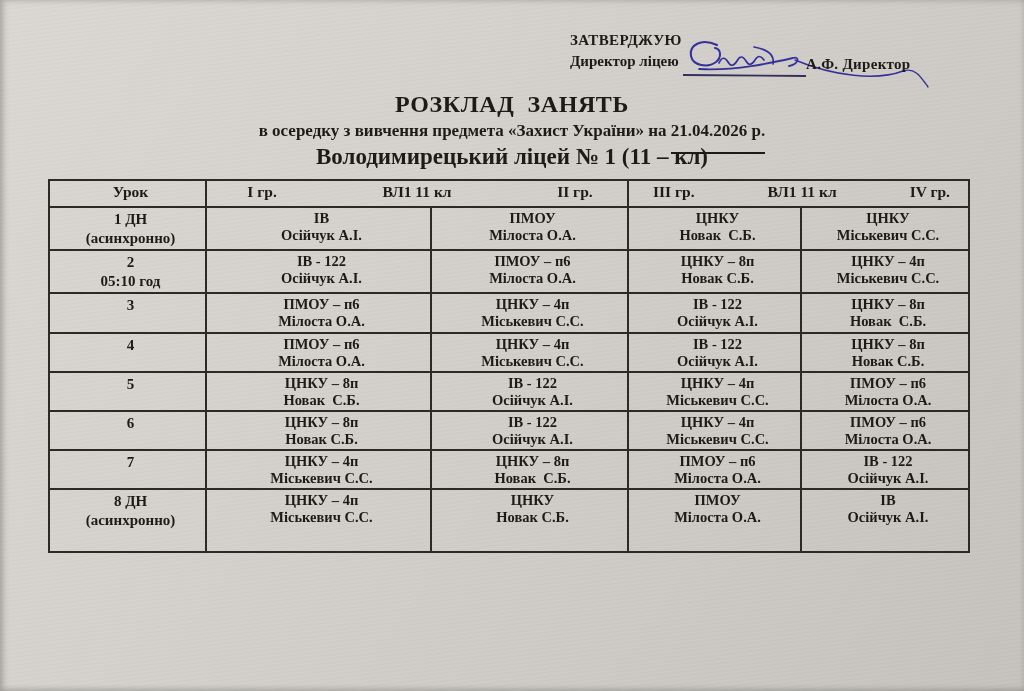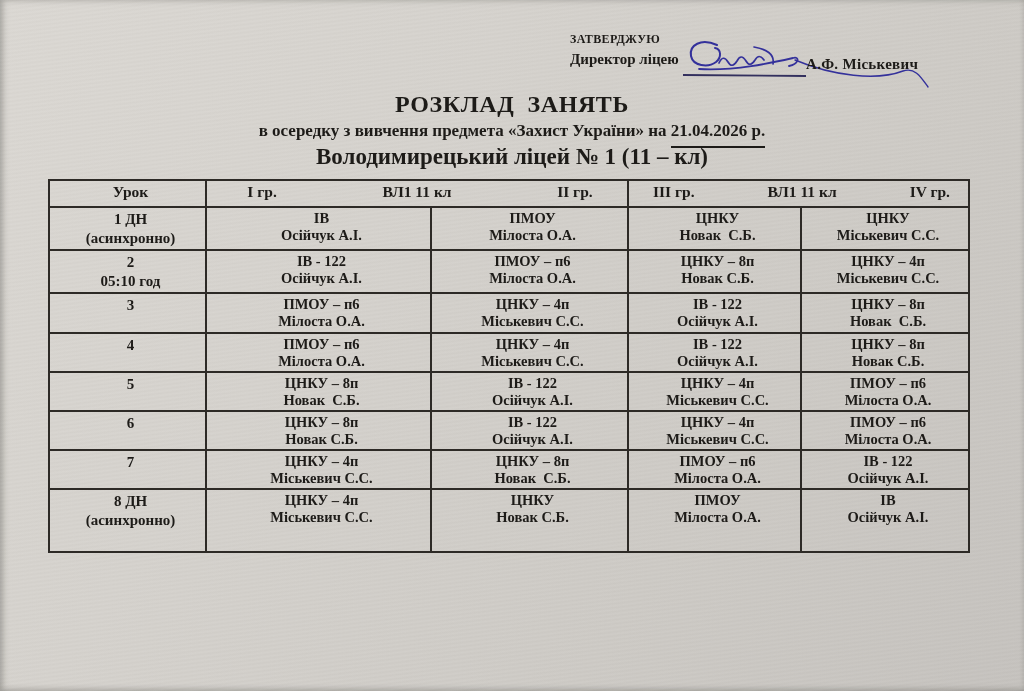--- a/index.html
+++ b/index.html
@@ -23,21 +23,21 @@
   }
 
   
   .approval {
     position: absolute;
     left: 570px;
     top: 32px;
   }
   .approval-stamp {
     font-weight: bold;
-    font-size: 12px;
+    font-size: 15px;
     letter-spacing: 0.4px;
   }
   .approval-role {
     font-weight: bold;
     font-size: 15px;
     margin-top: 4px;
   }
   .director-name {
     position: absolute;
     left: 806px;
@@ -67,21 +67,21 @@
     white-space: pre;
     margin: 0;
   }
   .doc-subtitle {
     font-size: 17px;
     font-weight: bold;
     margin-top: 3px;
   }
   .doc-subtitle .date-underlined {
     border-bottom: 2px solid #1d1b18;
-    padding-bottom: 6px;
+    padding-bottom: 12px;
   }
   .doc-school {
     font-size: 23px;
     font-weight: bold;
     margin-top: 3px;
   }
 
   
   table.schedule {
     position: absolute;
@@ -144,21 +144,21 @@
 
   <path d="M 44 27 q 4 -9 9 -1 q 4 7 9 -1 q 4 -8 9 0 q 4 7 9 -1 q 4 -7 9 0" stroke="#34319b" stroke-width="1.7" fill="none" stroke-linecap="round"></path>
 
   <path d="M 24 33 C 60 35 96 27 118 22 C 125 20 124 28 114 30" stroke="#34319b" stroke-width="1.8" fill="none" stroke-linecap="round"></path>
 
   <path d="M 79 11 C 91 13 100 18 98 28" stroke="#34319b" stroke-width="1.7" fill="none" stroke-linecap="round"></path>
 
   <path d="M 120 24 C 158 40 202 45 228 35 C 240 31 246 41 253 51" stroke="#34319b" stroke-width="1.4" fill="none" stroke-linecap="round"></path>
 </svg>
 
-<div class="director-name">А.Ф. Міськевич</div>
+<div class="director-name">А.Ф. Директор</div>
 
 <div class="heading">
   <div class="doc-title">РОЗКЛАД  ЗАНЯТЬ</div>
   <div class="doc-subtitle"><span>в осередку з вивчення предмета «Захист України» на </span><span class="date-underlined">21.04.2026 р.</span></div>
   <div class="doc-school">Володимирецький ліцей № 1 (11 – кл)</div>
 </div>
 
 <table class="schedule">
   <colgroup>
     <col style="width:157px">

